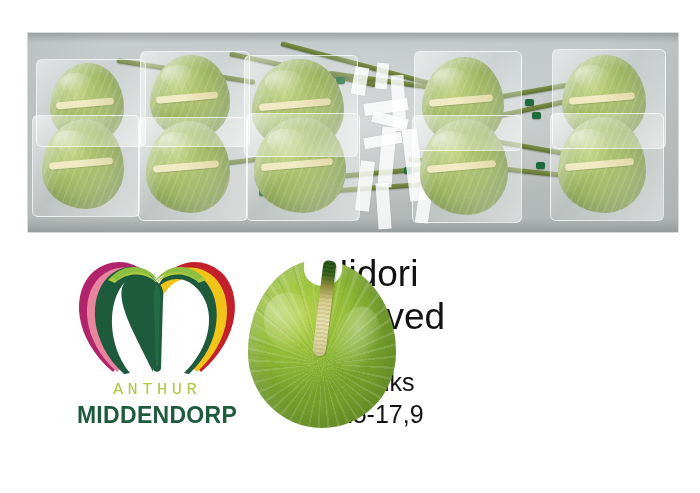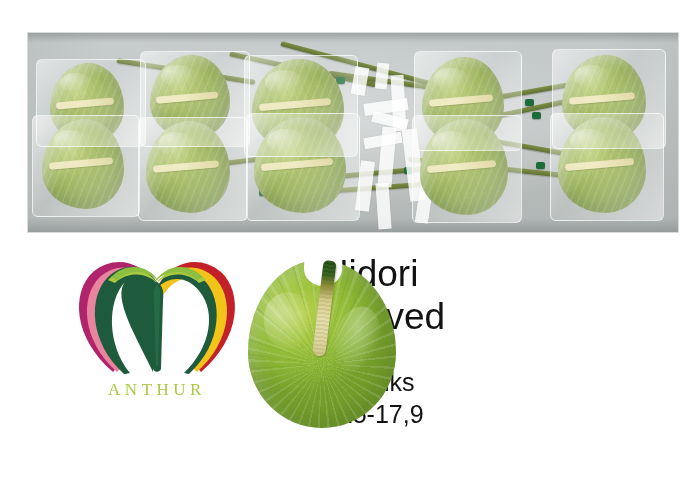--- a/index.html
+++ b/index.html
@@ -140,21 +140,21 @@
   }
   #logo-anthur {
     position: absolute;
     left: 0; top: 128px;
     width: 190px;
     text-align: center;
     font-size: 17px;
     letter-spacing: 4.5px;
     color: #A9C93F;
     font-weight: 400;
-    font-family: Liberation Serif, serif;
+    font-family: Liberation Mono, monospace;
   }
   #logo-middendorp {
     position: absolute;
     left: 0; top: 150px;
     width: 190px;
     text-align: center;
     font-size: 23px;
     letter-spacing: 0.3px;
     color: #1E5B3D;
     font-weight: bold;
@@ -386,20 +386,21 @@
         <path d="M130 120 C 166 88, 167 44, 147 25 C 129 9, 104 14, 91 35 L 96 43 C 108 25, 126 21, 139 34 C 155 50, 153 87, 126 116 Z" fill="#F2C318"></path>
         <path d="M122 122 C 156 91, 156 47, 137 28 C 120 12, 99 17, 90 36 C 104 22, 122 25, 133 40 C 149 60, 144 95, 117 121 Z" fill="#1E5B3D"></path>
 
         <path d="M139 28 C 122 11, 98 15, 88 34 C 97 21, 118 18, 132 31 Z" fill="#A9C93F"></path>
         <path d="M136 25 C 120 9, 97 13, 87 31 C 96 19, 117 15, 130 28 Z" fill="#8CBF3F"></path>
 
         <path d="M90 30 C 96 34, 97 40, 96 48 L 94 116 C 94 121, 86 121, 86 116 L 84 48 C 83 40, 84 34, 90 30 Z" fill="#1E5B3D"></path>
         <path d="M90 32 C 93 36, 94 41, 93 48 L 91 114 L 89 114 L 87 48 C 86 41, 87 36, 90 32 Z" fill="#2C7A4E" opacity="0.55"></path>
       </svg>
       <div id="logo-anthur">ANTHUR</div>
+      <div id="logo-middendorp">MIDDENDORP</div>
     </div>
 
     <div id="text-block">
       <div id="title-1" class="title-line">Midori</div>
       <div id="title-2" class="title-line">Improved</div>
       <div id="sub-1" class="sub-line">10 stuks</div>
       <div id="sub-2" class="sub-line">Ø 15-17,9</div>
     </div>
 
     <div id="hero-flower">

